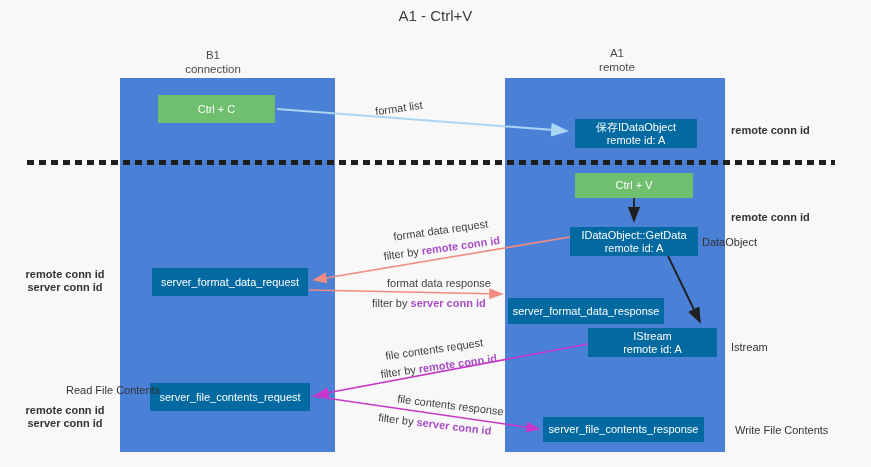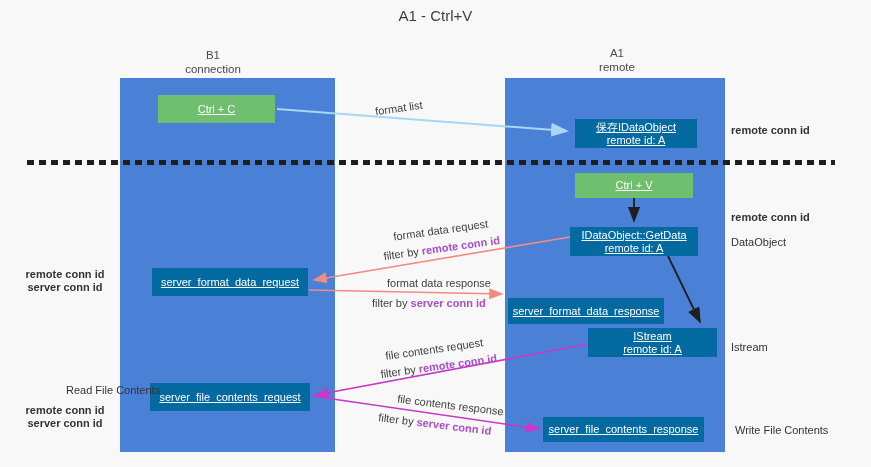--- a/index.html
+++ b/index.html
@@ -2,21 +2,21 @@
 <html><head>
 <meta charset="utf-8">
 <style>
   html,body{margin:0;padding:0;background:#f8f8f8;font-family:"Liberation Sans",sans-serif;}
   #stage{position:relative;width:871px;height:467px;background:#f8f8f8;overflow:hidden;}
   .abs{position:absolute;}
   .title{left:0;right:0;top:6px;text-align:center;font-size:15px;line-height:20px;color:#3d3d3d;}
   .colhead{text-align:center;font-size:11.5px;line-height:14px;color:#4a4a4a;}
   .lifeline{background:#4b80d7;}
   .node{display:flex;flex-direction:column;align-items:center;justify-content:center;
-        color:#ffffff;font-size:11px;line-height:13px;text-align:center;text-decoration:underline;}
+        color:#ffffff;font-size:11px;line-height:13px;text-align:center;}
   .green{background:#6fbf6f;}
   .orange{background:#0369a1;}
   .dashline{height:5px;background:repeating-linear-gradient(90deg,#1f1f1f 0 7px,transparent 7px 12px);}
   .edge-label{font-size:11px;color:#3f3f3f;white-space:nowrap;}
   .tilt-up{transform:rotate(-8deg);}
   .tilt-down{transform:rotate(7deg);}
   .purple{color:#a94fc6;font-weight:bold;}
   .greenlbl{color:#5cb860;font-weight:bold;}
   .side{font-size:11px;color:#333;white-space:nowrap;}
   .side-bold{font-weight:bold;}
@@ -140,21 +140,21 @@
   <div class="abs edge-label tilt-down" style="left:397px;top:399px;">
     <span>file contents response</span>
   </div>
   <div class="abs edge-label tilt-down" style="left:378px;top:418px;">
     <span>filter by </span>
     <span class="purple">server conn id</span>
   </div>
 
   <div class="abs side side-bold purple" style="left:731px;top:124px;">remote conn id</div>
   <div class="abs side side-bold purple" style="left:731px;top:211px;">remote conn id</div>
-  <div class="abs side" style="left:731px;top:236px;">DataObject</div>
+  <div class="abs side" style="left:702px;top:236px;">DataObject</div>
   <div class="abs side" style="left:731px;top:341px;">Istream</div>
   <div class="abs side" style="left:735px;top:424px;">Write File Contents</div>
 
   <div class="abs pairbox" style="left:14px;top:268px;width:102px;">
     <div class="side side-bold purple">remote conn id</div>
     <div class="side side-bold greenlbl">server conn id</div>
   </div>
 
   <div class="abs side" style="left:27px;top:384px;padding-left:39px;">Read File Contents</div>
   <div class="abs pairbox" style="left:14px;top:404px;width:102px;">

